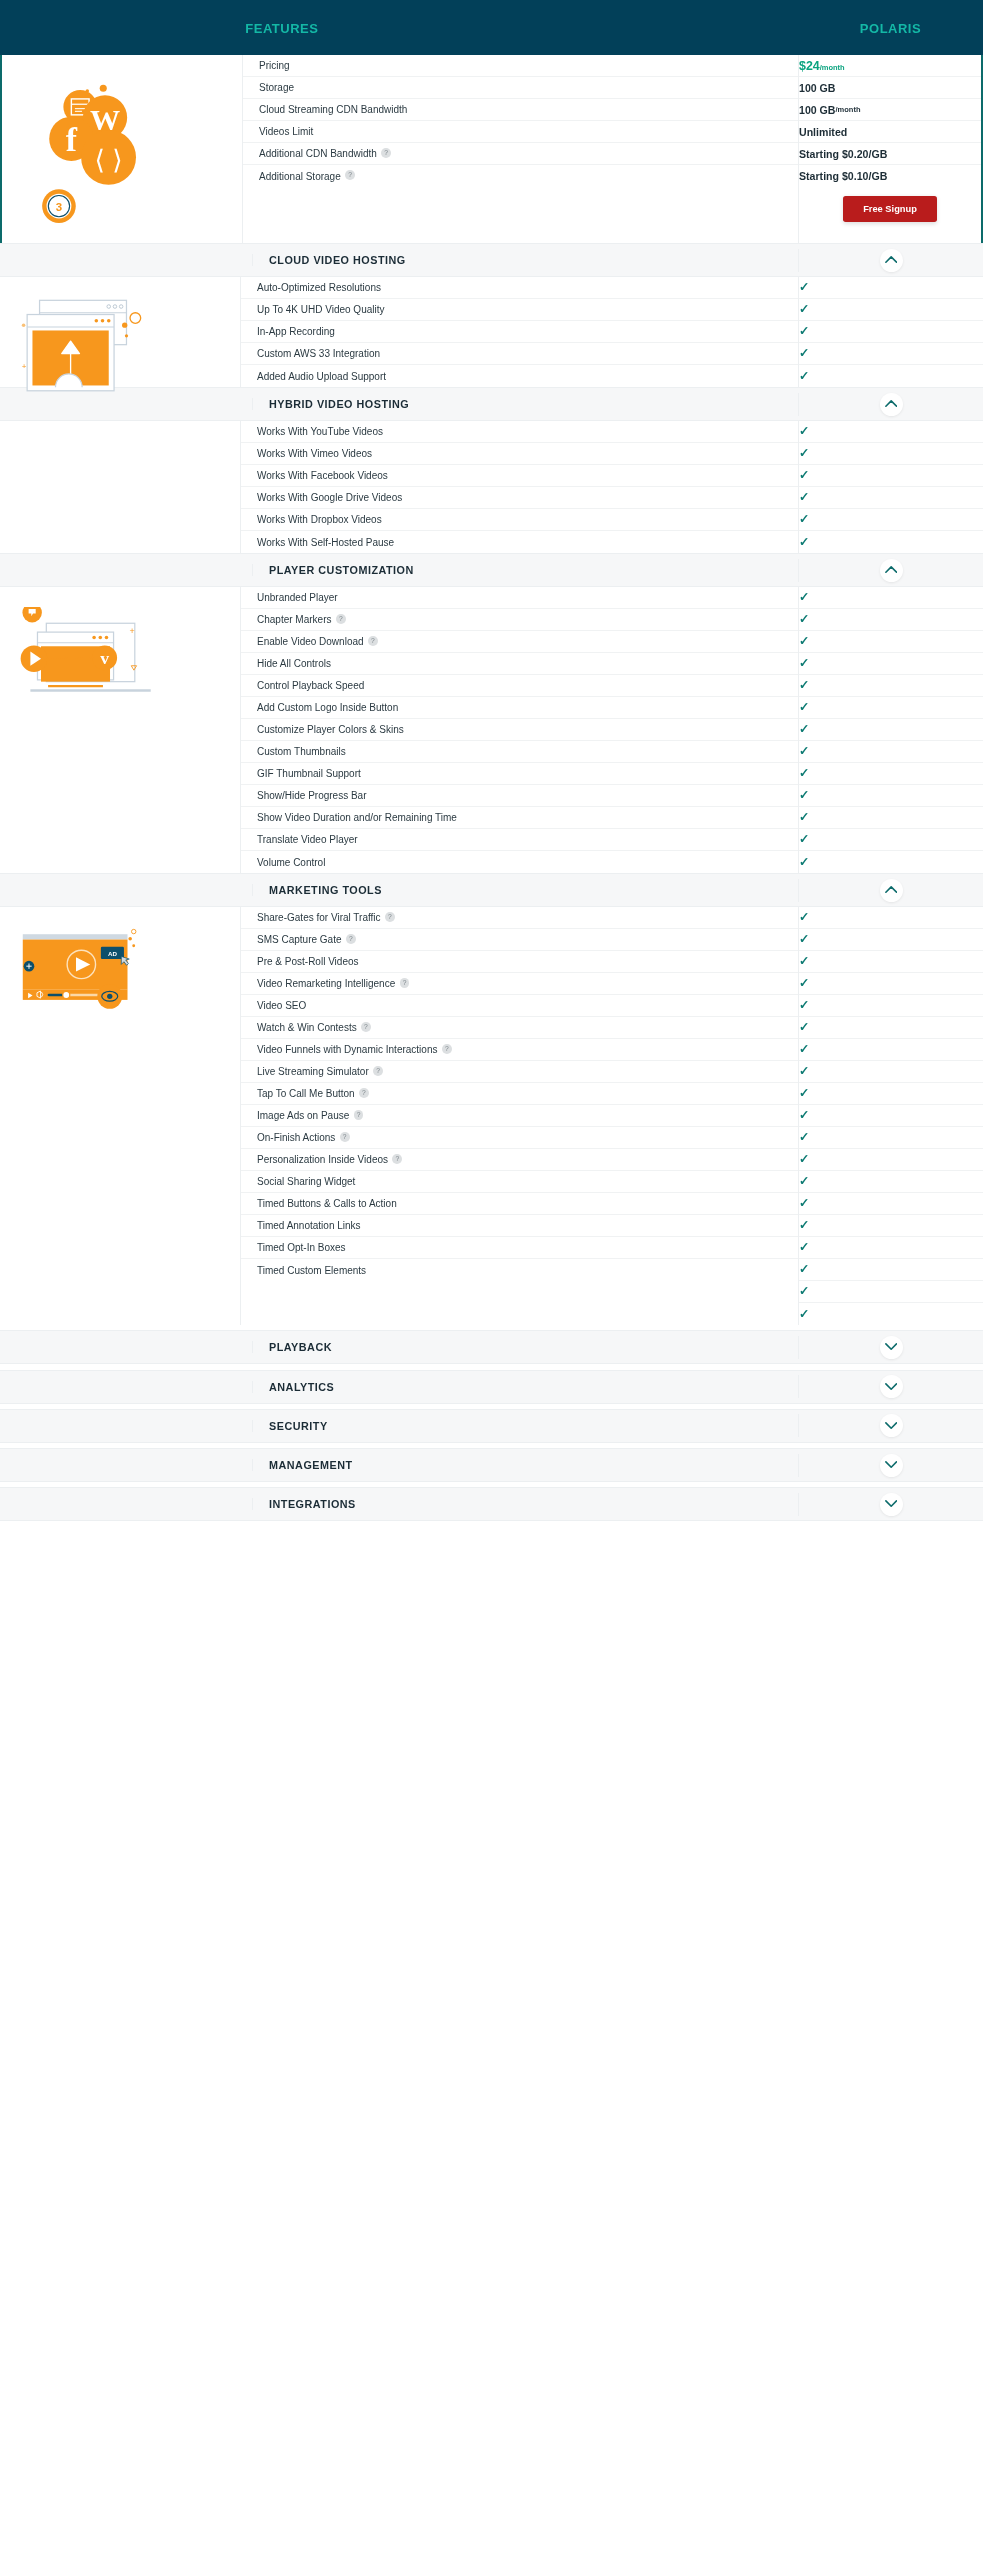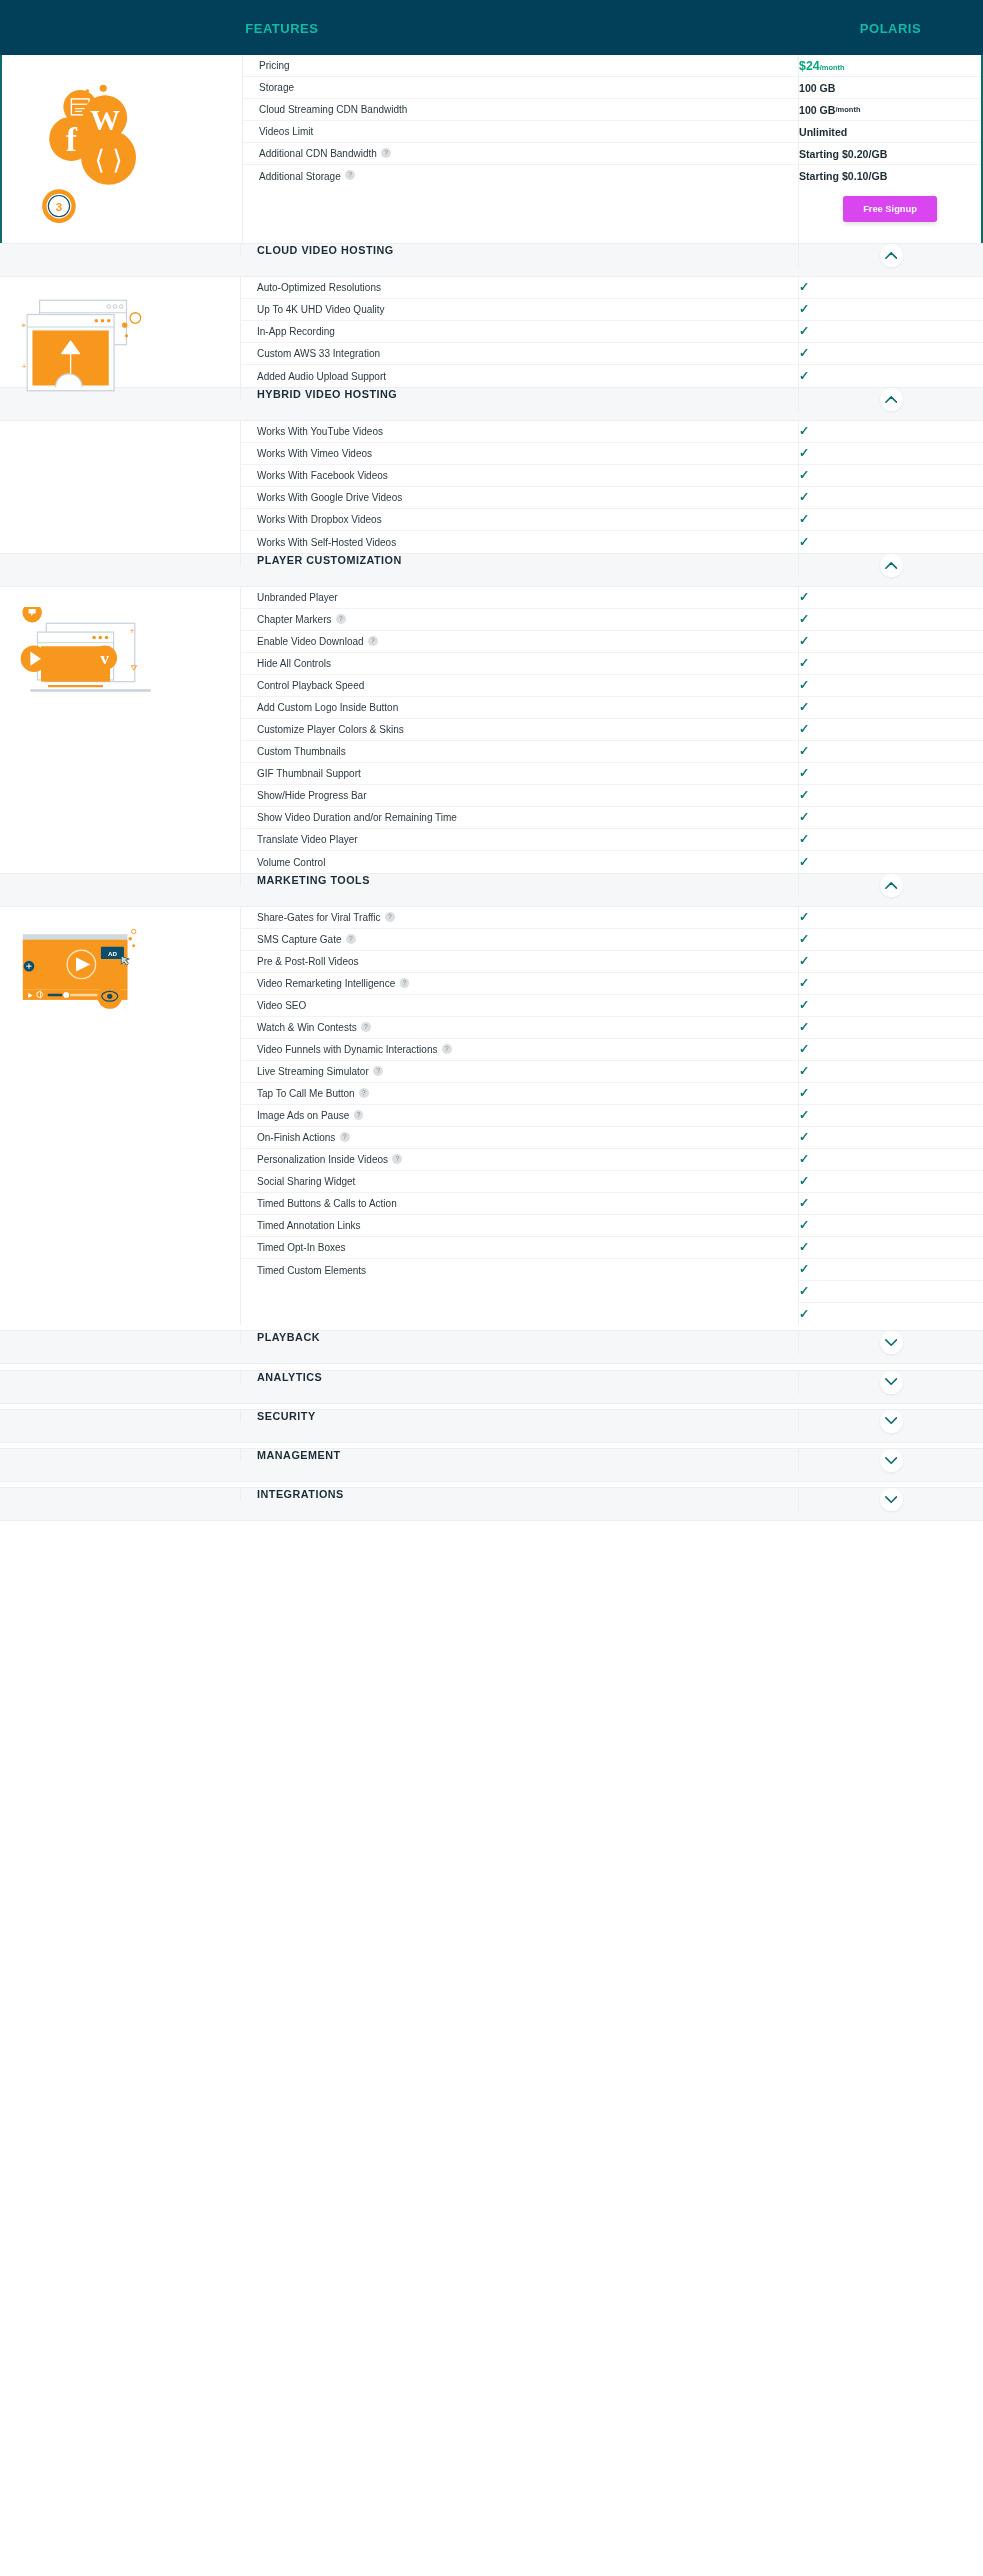--- a/index.html
+++ b/index.html
@@ -80,40 +80,41 @@
   .price .per { font-size: 7.5px; font-weight: 700; }
   .per-sm { font-size: 7.5px; font-weight: 700; }
 
   .signup-wrap {
     height: 43px;
     display: flex;
     align-items: center;
     justify-content: center;
   }
   .signup-btn {
-    background: #d946ef;
+    background: #b91c1c;
     color: #fff;
     border: none;
     border-radius: 2.7px;
     font-family: "Liberation Sans", sans-serif;
     font-size: 9.3px;
     font-weight: 700;
     padding: 8px 20px;
     cursor: pointer;
     box-shadow: 0 1.8px 4.4px rgba(0,0,0,.13);
   }
 
   
   .group-head {
     display: flex;
     background: #f6f7f8;
     height: 34px;
-    align-items: flex-start;
+    align-items: center;
     border-top: 0.9px solid #eceff1;
     border-bottom: 0.9px solid #eceff1;
+    gap: 12px;
   }
   .gh-ill { width: 240px; flex: 0 0 240px; }
   .gh-title {
     flex: 1 1 auto;
     display: flex; align-items: center;
     padding-left: 16px;
     border-left: 0.9px solid #eceff1;
     font-size: 10.8px;
     font-weight: 700;
     letter-spacing: 0.5px;
@@ -291,21 +292,21 @@
         </div>
       </div>
       <div class="blk">
         <div class="cell-ill" style="height: 130px;"></div>
         <div class="cell-feat">
           <div class="frow">Works With YouTube Videos</div>
           <div class="frow">Works With Vimeo Videos</div>
           <div class="frow">Works With Facebook Videos</div>
           <div class="frow">Works With Google Drive Videos</div>
           <div class="frow">Works With Dropbox Videos</div>
-          <div class="frow">Works With Self-Hosted Videos</div>
+          <div class="frow">Works With Self-Hosted Pause</div>
         </div>
         <div class="cell-plan">
           <div class="prow">
             <span class="chk">✓</span>
           </div>
           <div class="prow">
             <span class="chk">✓</span>
           </div>
           <div class="prow">
             <span class="chk">✓</span>

